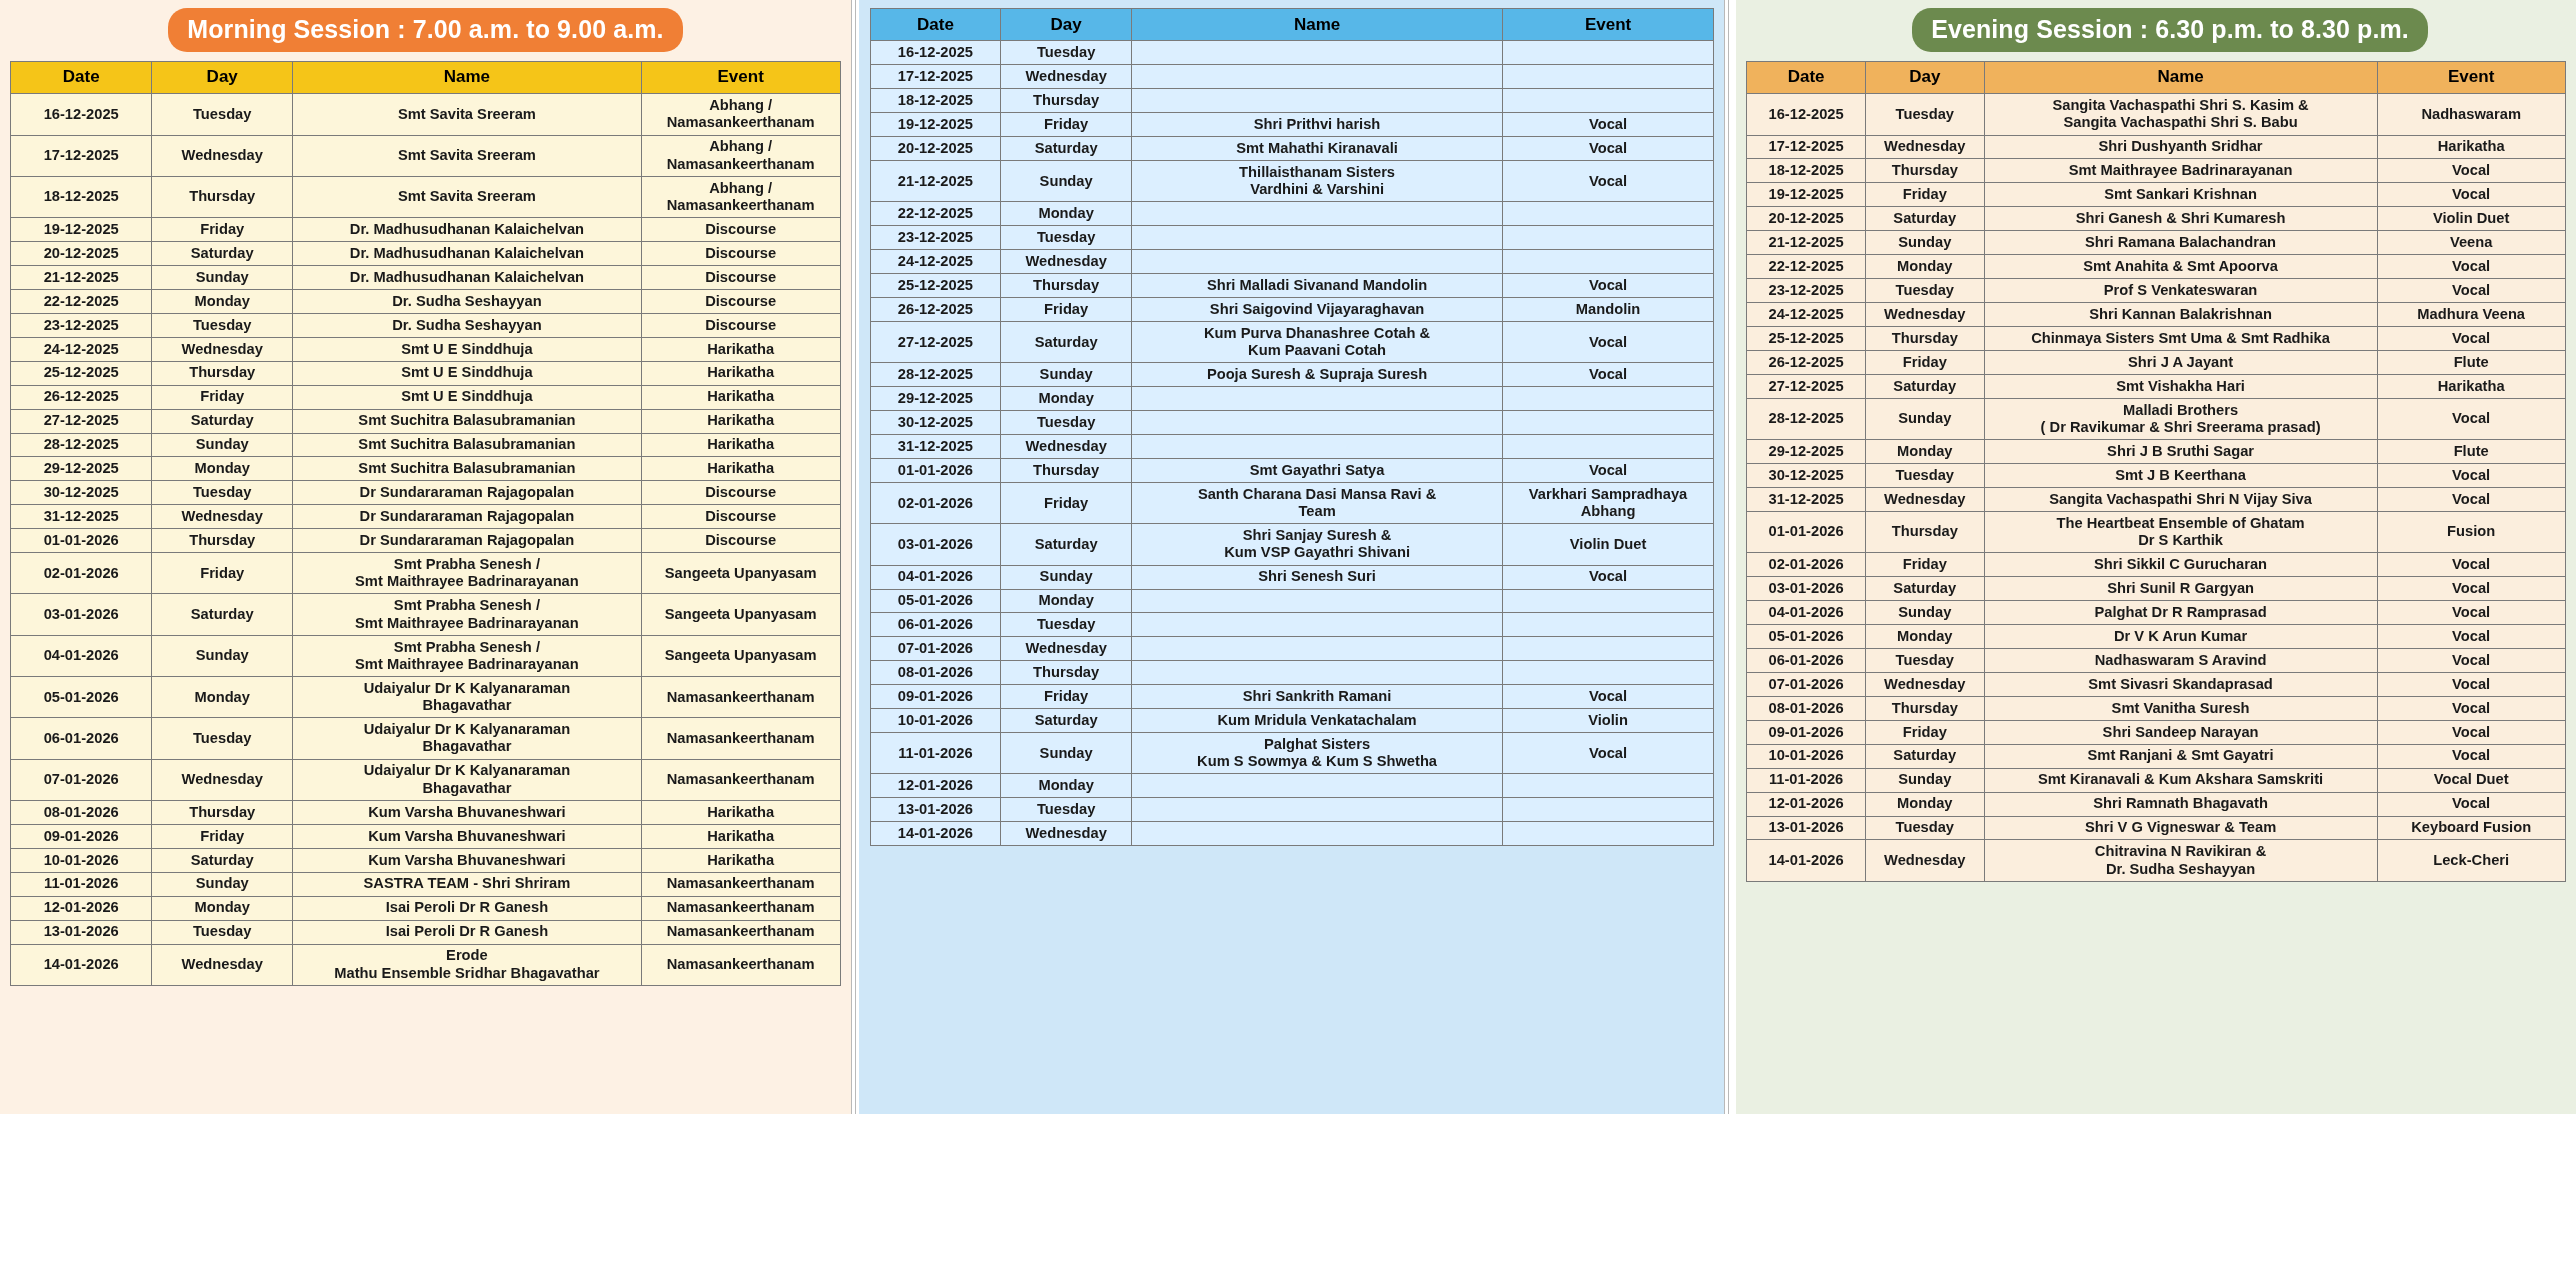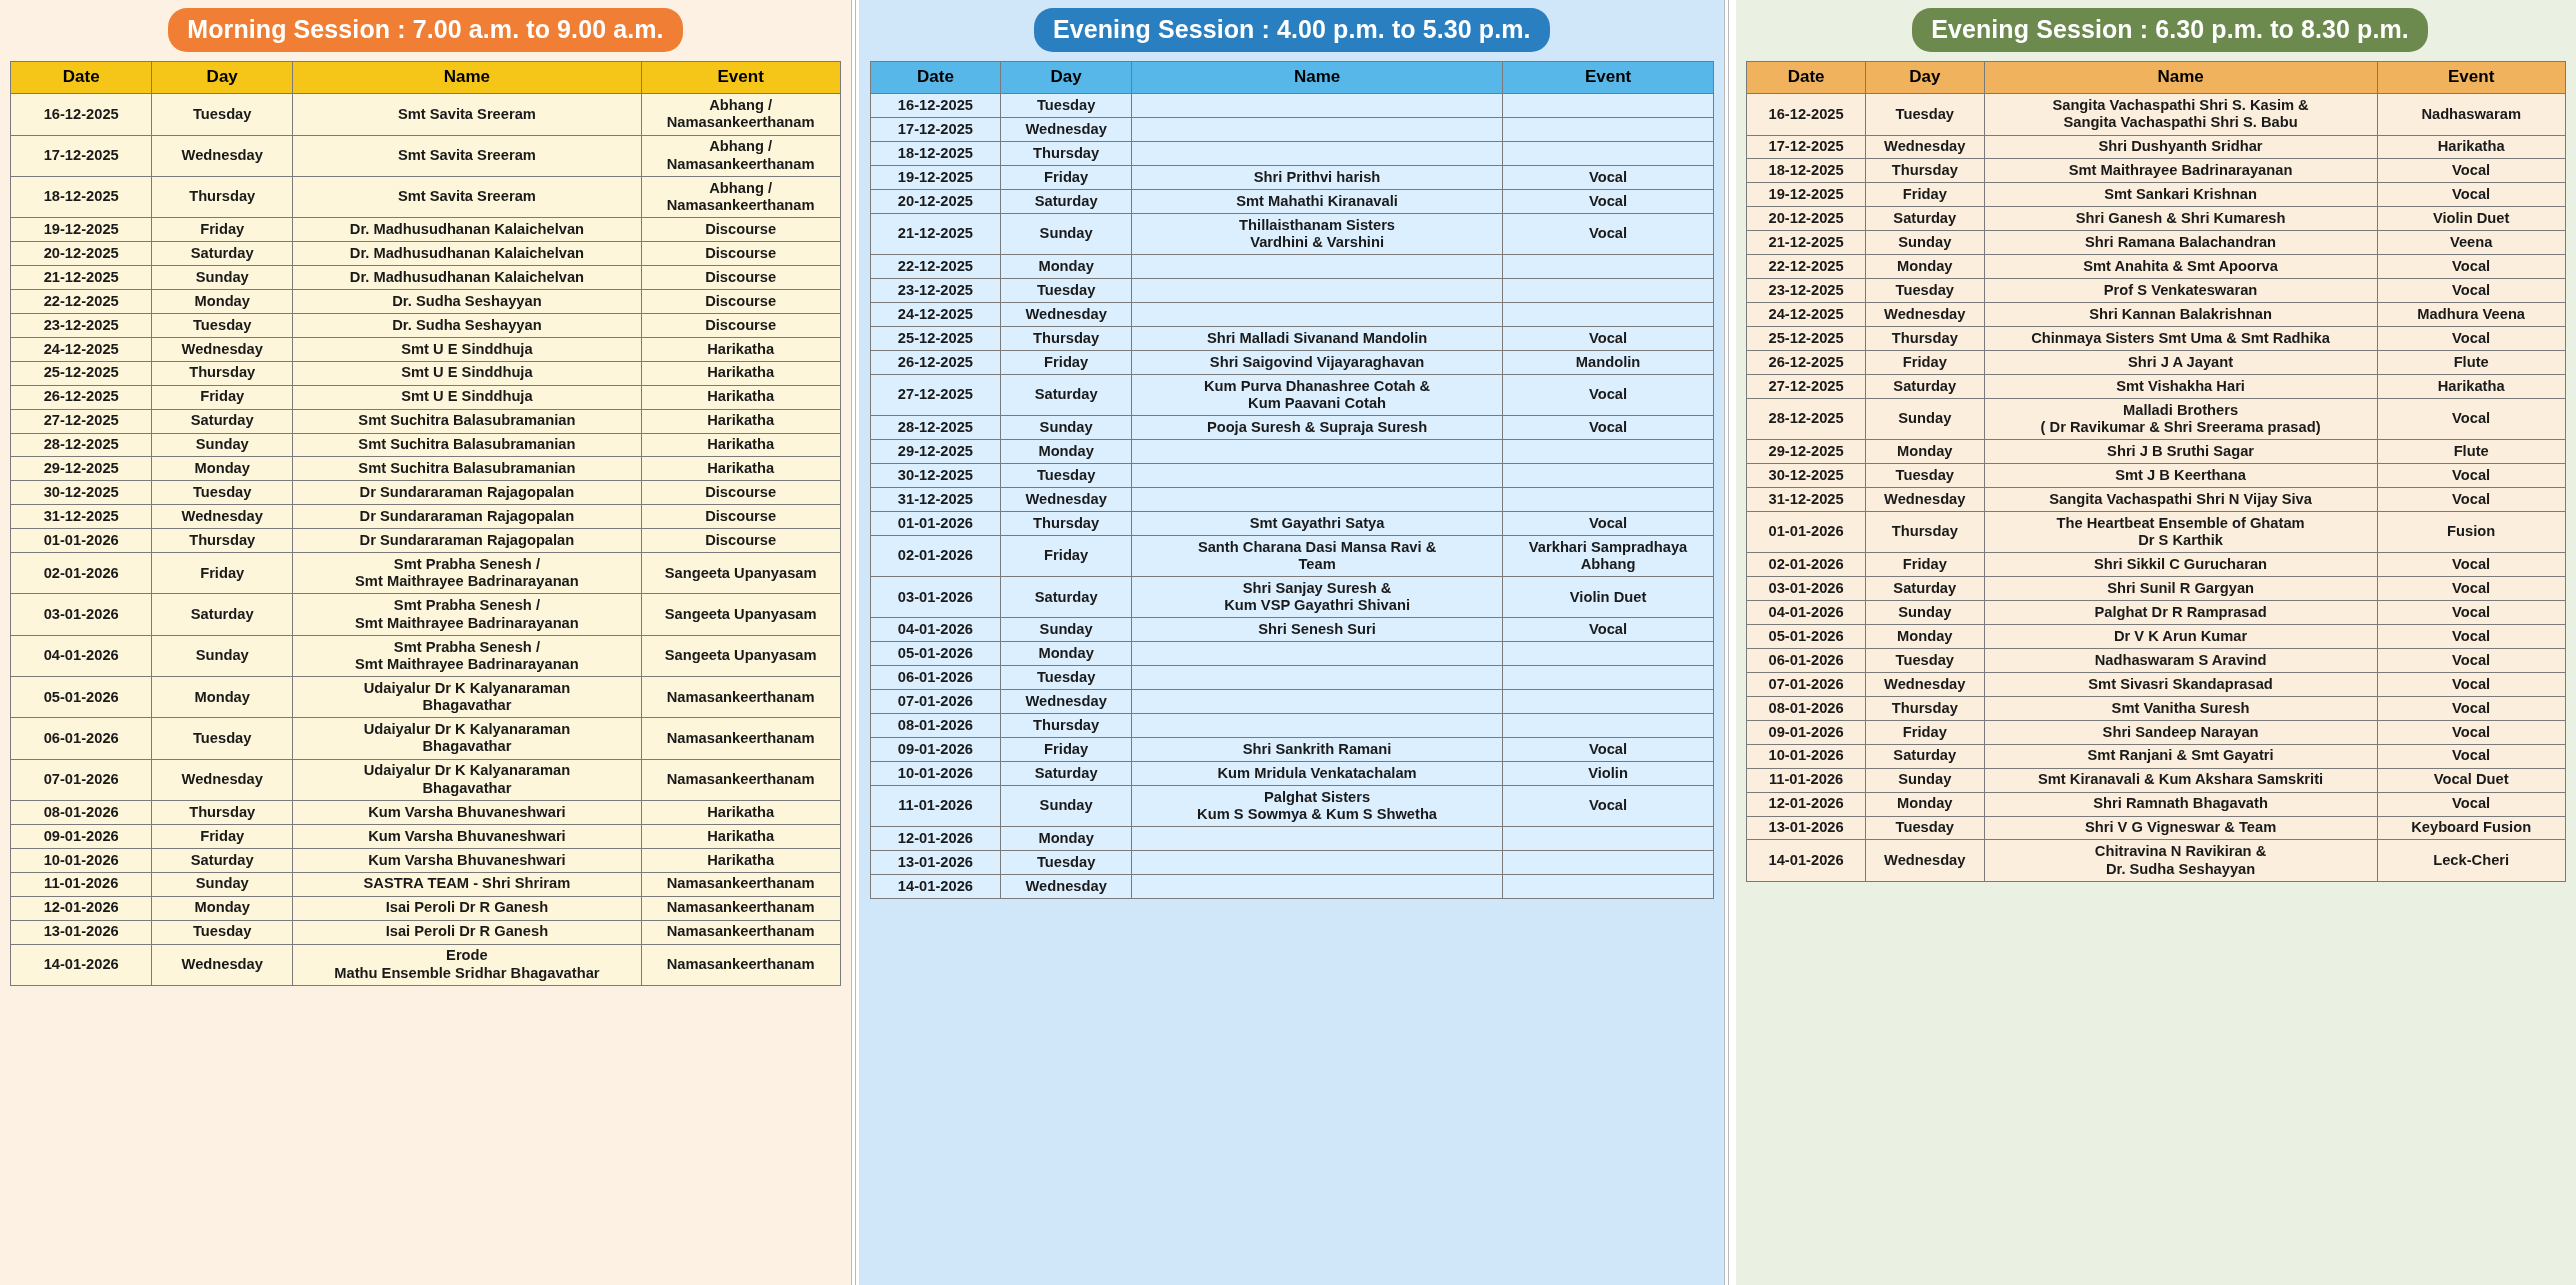--- a/index.html
+++ b/index.html
@@ -3,21 +3,21 @@
 <meta charset="utf-8">
 <style>
   * { box-sizing: border-box; }
   html, body {
     margin: 0; padding: 0;
     width: 2576px; height: 1285px;
     background: #ffffff;
     font-family: "Liberation Sans", sans-serif;
   }
   .page {
-    width: 2576px; height: 1285px;
+    width: 2576px; height: 1114px;
     display: flex;
     flex-direction: row;
     align-items: flex-start;
     overflow: hidden;
   }
   .panel {
     height: 1285px;
     position: relative;
     padding: 8px 10.2px 0 10.2px;
     overflow: hidden;
@@ -308,23 +308,20 @@
 Mathu Ensemble Sridhar Bhagavathar</td>
             <td class="nb">Namasankeerthanam</td>
           </tr>
         </tbody>
     </table>
   </div>
 
   <div class="sep"></div>
 
   <div class="panel panel-evening1">
-    <div class="title-wrap">
-      <div class="title title-ev1">Evening Session : 4.00 p.m. to 5.30 p.m.</div>
-    </div>
     <table class="ev1">
       <colgroup>
           <col class="c-date">
           <col class="c-day">
           <col class="c-name">
           <col class="c-event">
         </colgroup>
       <thead>
         <tr>
           <th>Date</th>

